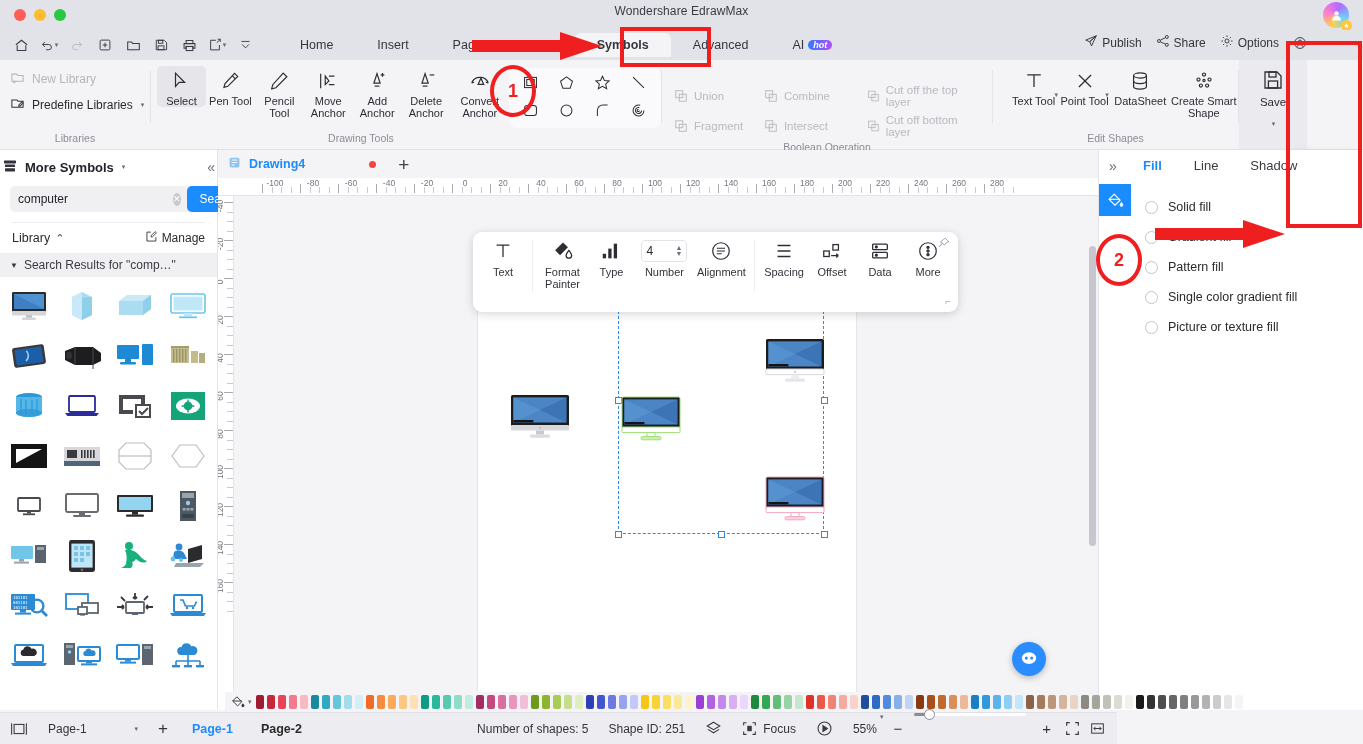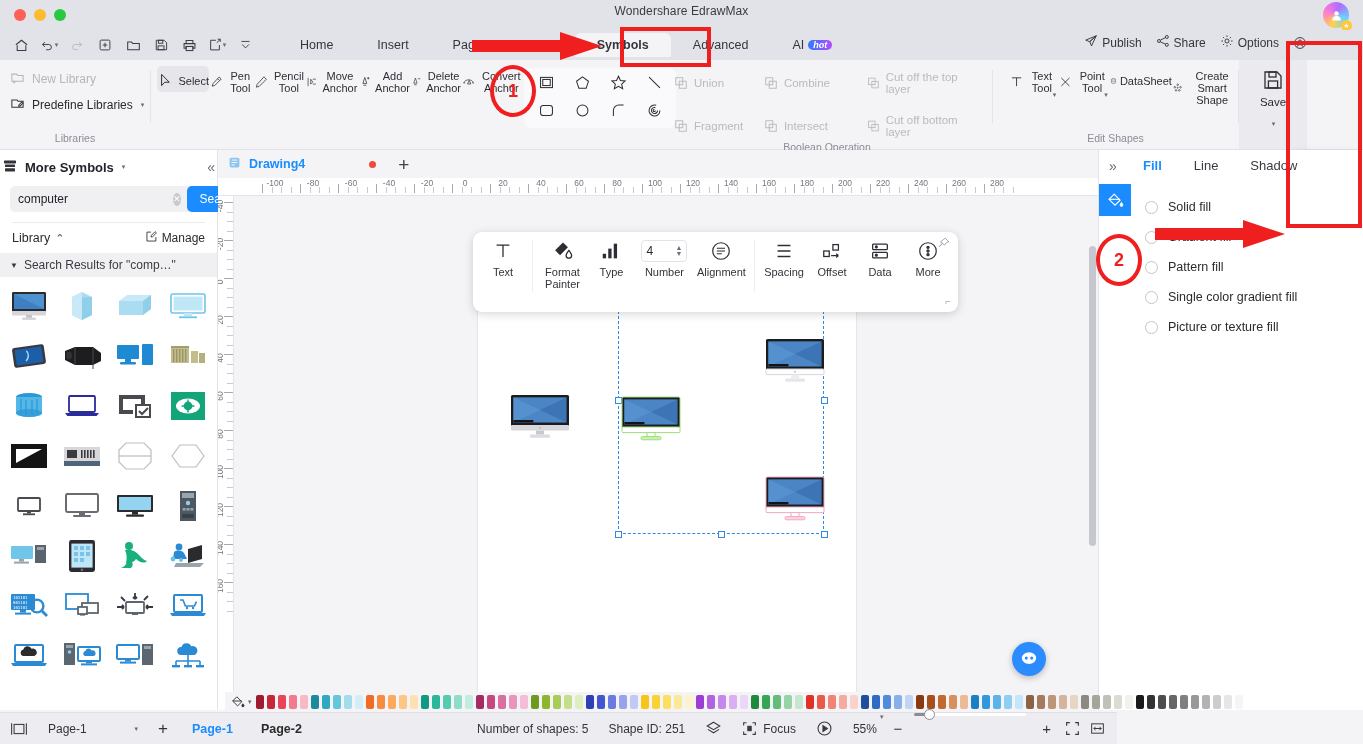--- a/index.html
+++ b/index.html
@@ -74,21 +74,21 @@
   .rgroup { position:relative; height:90px; display:flex; flex-direction:column; }
   .rgroup-body { flex:1; display:flex; align-items:flex-start; padding-top:6px; }
   .rgroup-label { height:18px; text-align:center; font-size:10.5px; color:#8c8c96; }
   .sep { width:1px; background:#e3e3e9; margin:10px 0 26px 0; }
 
   .libcol { width:150px; padding-left:10px; }
   .libitem { display:flex; align-items:center; gap:7px; height:26px; font-size:12px; }
   .libitem.dim { color:#b5b5bd; }
 
   .bigbtn {
-    width:52px; display:flex; flex-direction:row; align-items:center; gap:3px;
+    width:52px; display:flex; flex-direction:column; align-items:center; gap:3px;
     padding-top:4px; border-radius:5px;
   }
   .bigbtn.sel { background:#e6e6ea; }
   .bigbtn .lbl { font-size:11px; line-height:12px; text-align:center; color:#2d2d35; }
   .bigbtn.wide { width:62px; }
 
   .shapegrid {
     display:grid; grid-template-columns:repeat(4,36px); grid-template-rows:28px 28px;
     background:#fafafc; border-radius:8px; padding:2px 4px; margin-top:2px;
     place-items:center;
@@ -495,26 +495,27 @@
           <span><svg width="17" height="17" viewBox="0 0 20 20" fill="none" stroke="#2d2d35" stroke-width="1.2">
                 <path d="M4 16.4V10A6.4 6.4 0 0 1 10.4 3.6H16"></path>
               </svg></span>
           <span><svg width="17" height="17" viewBox="0 0 20 20" fill="none" stroke="#2d2d35" stroke-width="1.2">
                 <path d="M16.4 10a6.4 6.4 0 1 1-4.4-6.1"></path>
                 <path d="M13.6 10a3.6 3.6 0 1 1-2.6-3.5"></path>
                 <path d="M11 10a1.3 1.3 0 1 1-1-1.3"></path>
               </svg></span>
         </div>
       </div>
+      <div class="rgroup-label" style="margin-left:-90px;">Drawing Tools</div>
     </div>
 
     <div class="sep"></div>
 
     <div class="rgroup" style="width:330px;">
-      <div class="rgroup-body boolcol" style="flex-direction:column; padding-top:8px;gap:13px;">
+      <div class="rgroup-body boolcol" style="flex-direction:column; padding-top:21px;">
         <div class="boolrow">
           <div class="boolitem" style="width:96px;">
             <svg width="14" height="14" viewBox="0 0 16 16" fill="none" stroke="#b9b9c1" stroke-width="1.1">
                 <rect x="2" y="2" width="8" height="8"></rect>
                 <rect x="6" y="6" width="8" height="8"></rect>
               </svg>
             <span>Union</span>
           </div>
           <div class="boolitem" style="width:110px;">
             <svg width="14" height="14" viewBox="0 0 16 16" fill="none" stroke="#b9b9c1" stroke-width="1.1">

